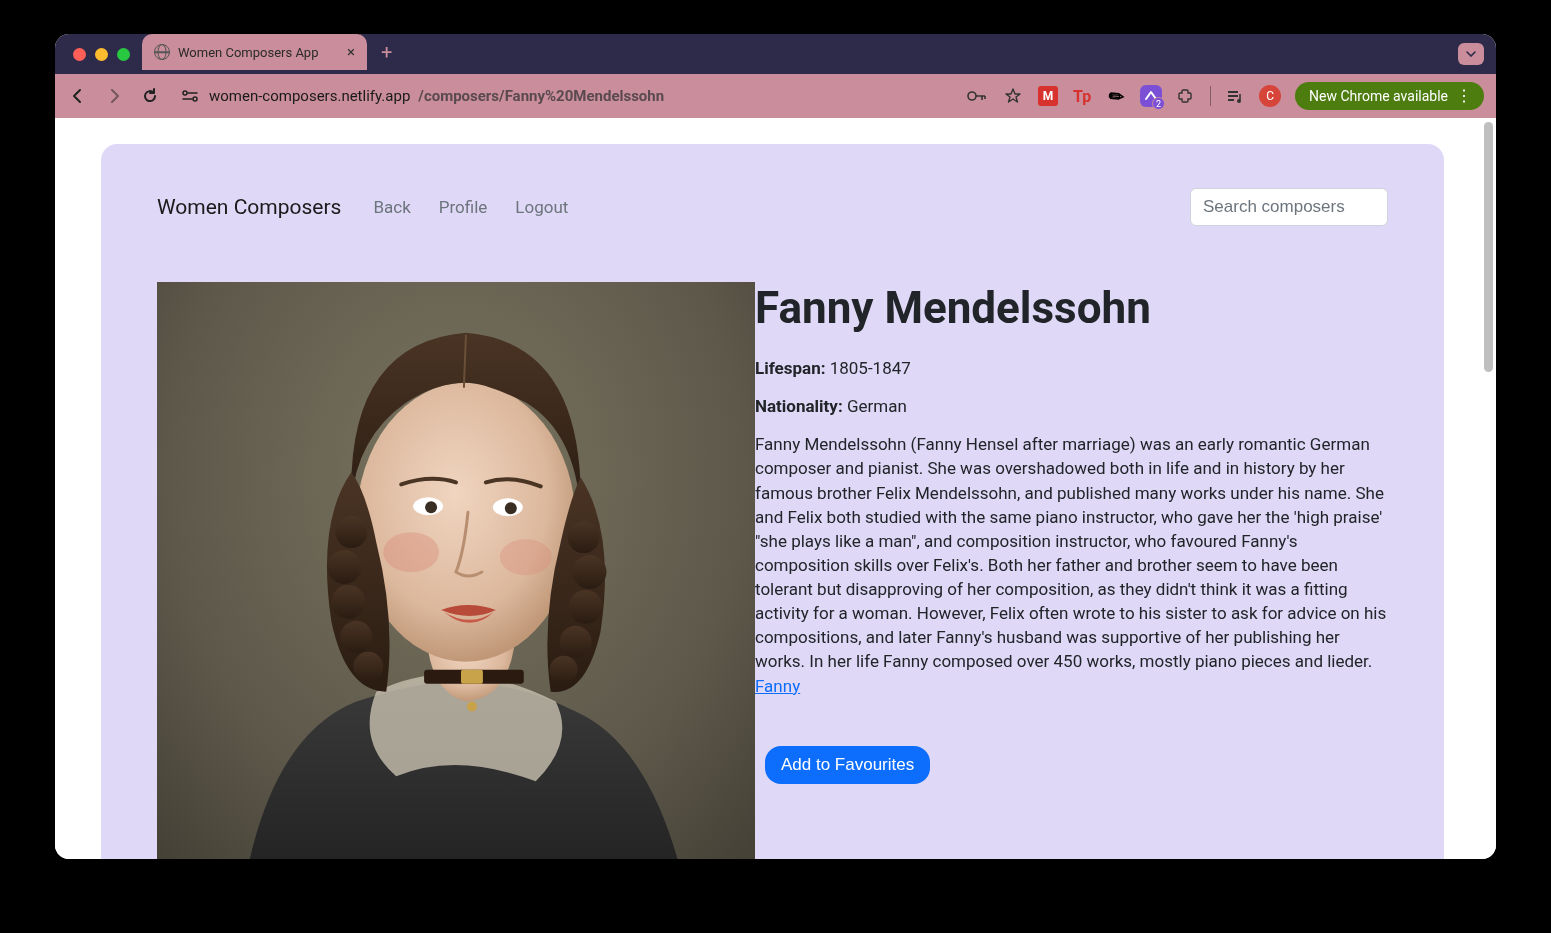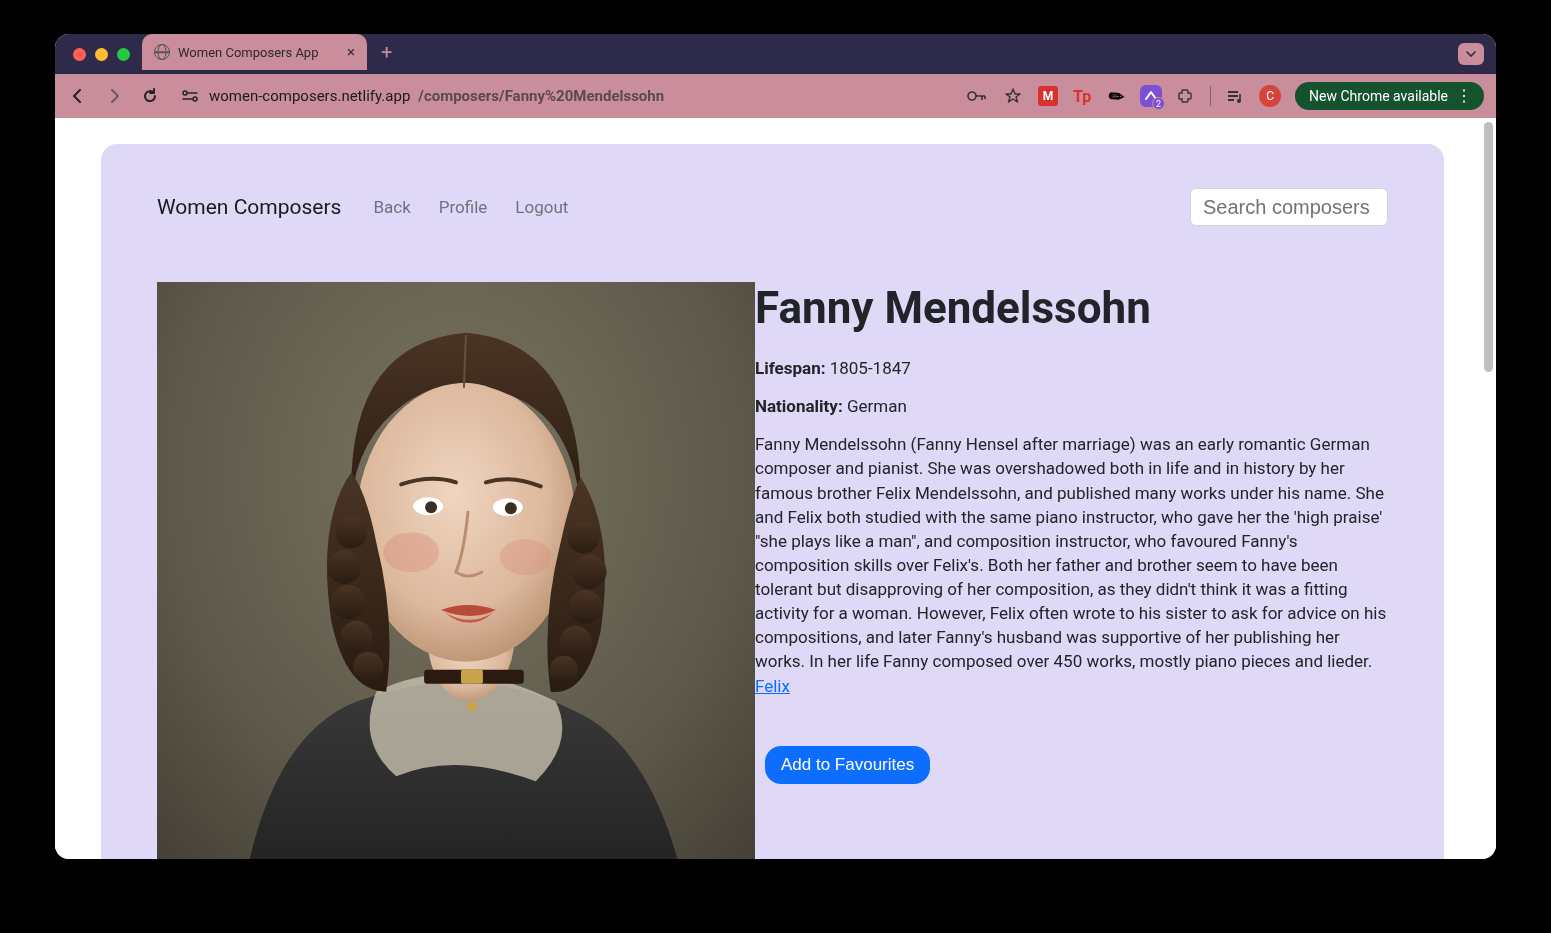--- a/index.html
+++ b/index.html
@@ -159,21 +159,21 @@
     border-radius: 50%;
     width: 13px; height: 13px;
     font-size: 9px;
     display: flex; align-items: center; justify-content: center;
   }
   .ext-puzzle { color: #333; font-size: 18px; }
   .divider { width: 1px; height: 20px; background: rgba(0,0,0,0.35); }
   .ext-music { color: #333; font-size: 16px; }
   .avatar { width: 22px; height: 22px; border-radius: 50%; background: #d7453a; color: #fff; display: flex; align-items: center; justify-content: center; font-size: 12px; }
   .update-pill {
-    background: #14532d;
+    background: #4d7c0f;
     color: #fff;
     border-radius: 18px;
     padding: 6px 12px 6px 14px;
     display: flex;
     align-items: center;
     gap: 8px;
     font-size: 14px;
   }
   .update-pill .dots { font-size: 16px; line-height: 1; }
   
@@ -229,21 +229,21 @@
     text-decoration: none;
     cursor: pointer;
   }
   .search-box {
     margin-left: auto;
     width: 198px;
     height: 38px;
     border: 1px solid #ced4da;
     border-radius: 6px;
     padding: 0 12px;
-    font-size: 20px;
+    font-size: 17px;
     color: #6c757d;
     background: #fff;
   }
   .search-box::placeholder { color: #6c757d; }
   .content-row {
     display: flex;
     margin-top: 56px;
   }
   .portrait {
     width: 598px;
@@ -485,20 +485,20 @@
             <span class="label">Lifespan:</span>
             <span>1805-1847</span>
           </p>
           <p>
             <span class="label">Nationality:</span>
             <span>German</span>
           </p>
           <p>
             <span>Fanny Mendelssohn (Fanny Hensel after marriage) was an early romantic German composer and pianist. She was overshadowed both in life and in history by her famous brother Felix Mendelssohn, and published many works under his name. She and Felix both studied with the same piano instructor, who gave her the 'high praise' "she plays like a man", and composition instructor, who favoured Fanny's composition skills over Felix's. Both her father and brother seem to have been tolerant but disapproving of her composition, as they didn't think it was a fitting activity for a woman. However, Felix often wrote to his sister to ask for advice on his compositions, and later Fanny's husband was supportive of her publishing her works. In her life Fanny composed over 450 works, mostly piano pieces and lieder.</span>
             <br>
-            <a class="back-link">Felix</a>
+            <a class="back-link">Fanny</a>
           </p>
           <button class="fav-btn">Add to Favourites</button>
         </div>
       </div>
     </div>
   </div>
 </div>
 
 </body></html>

